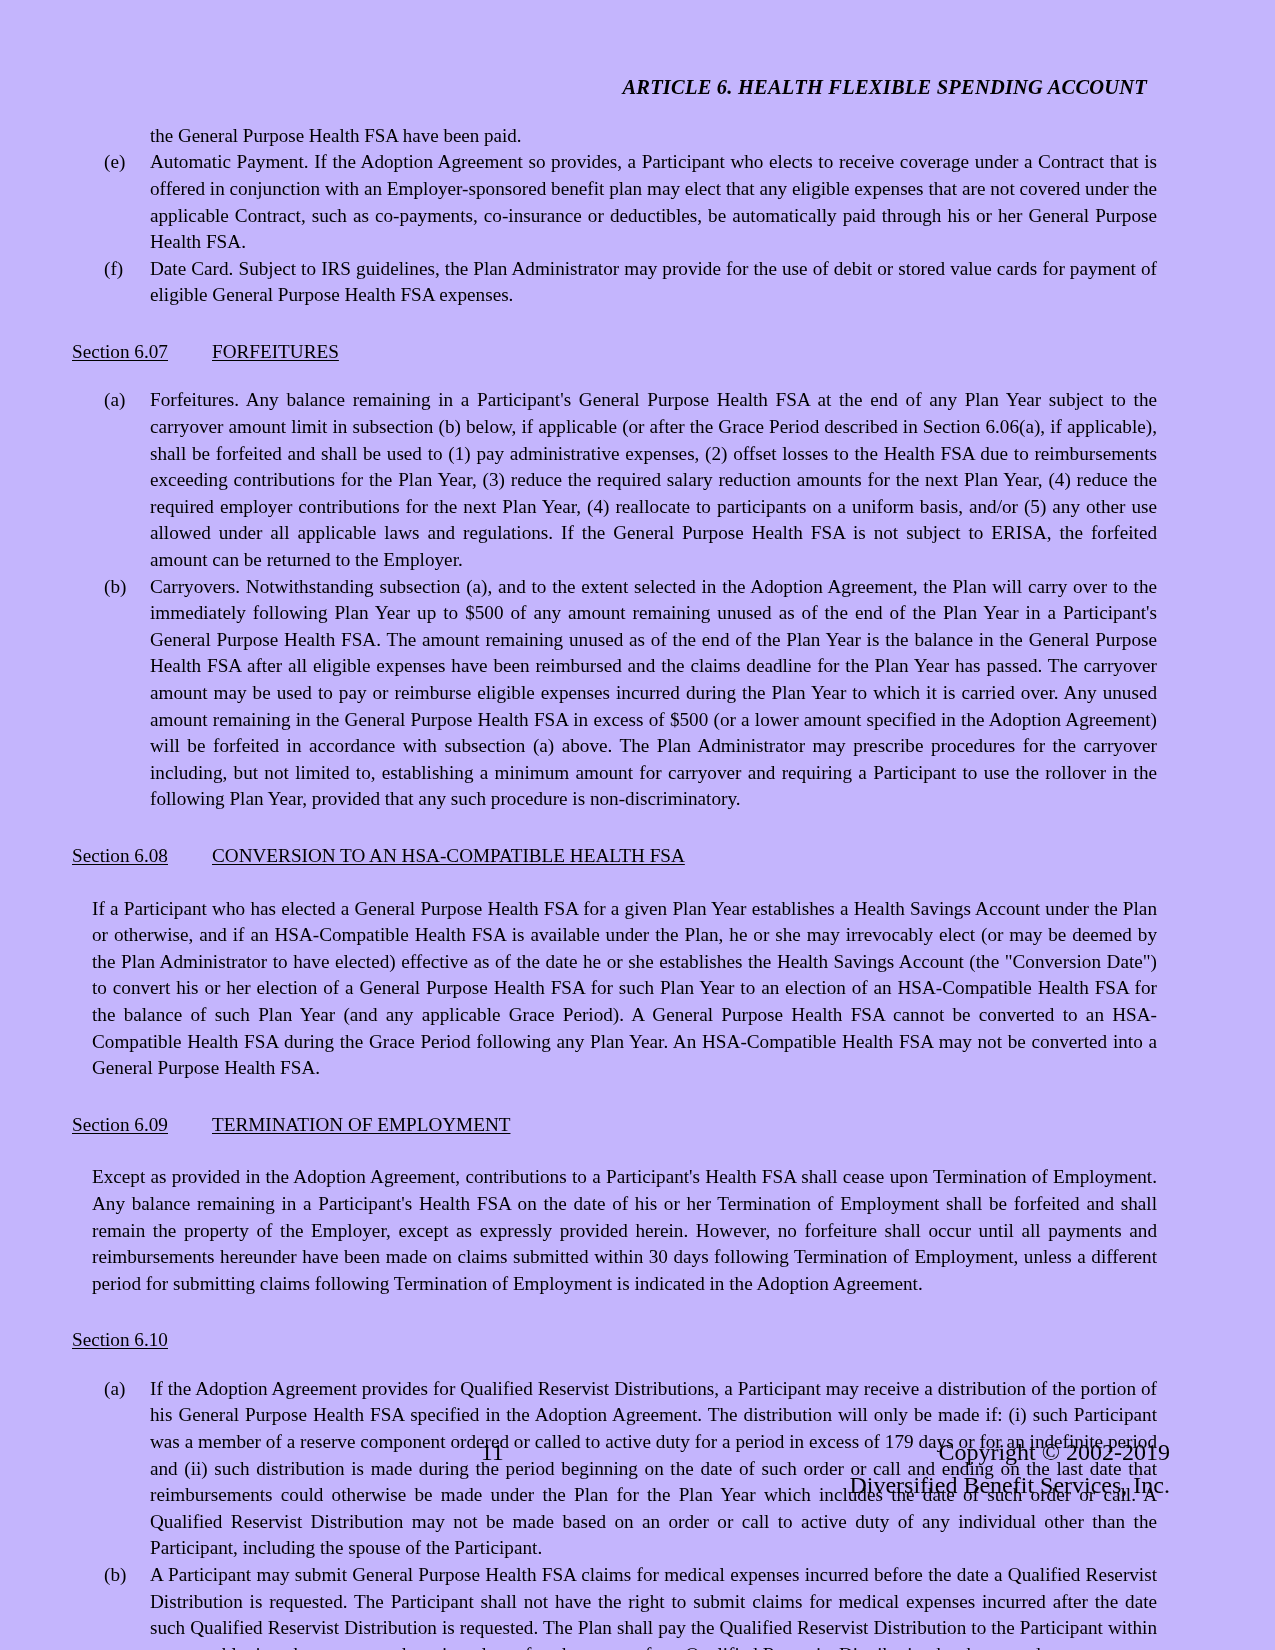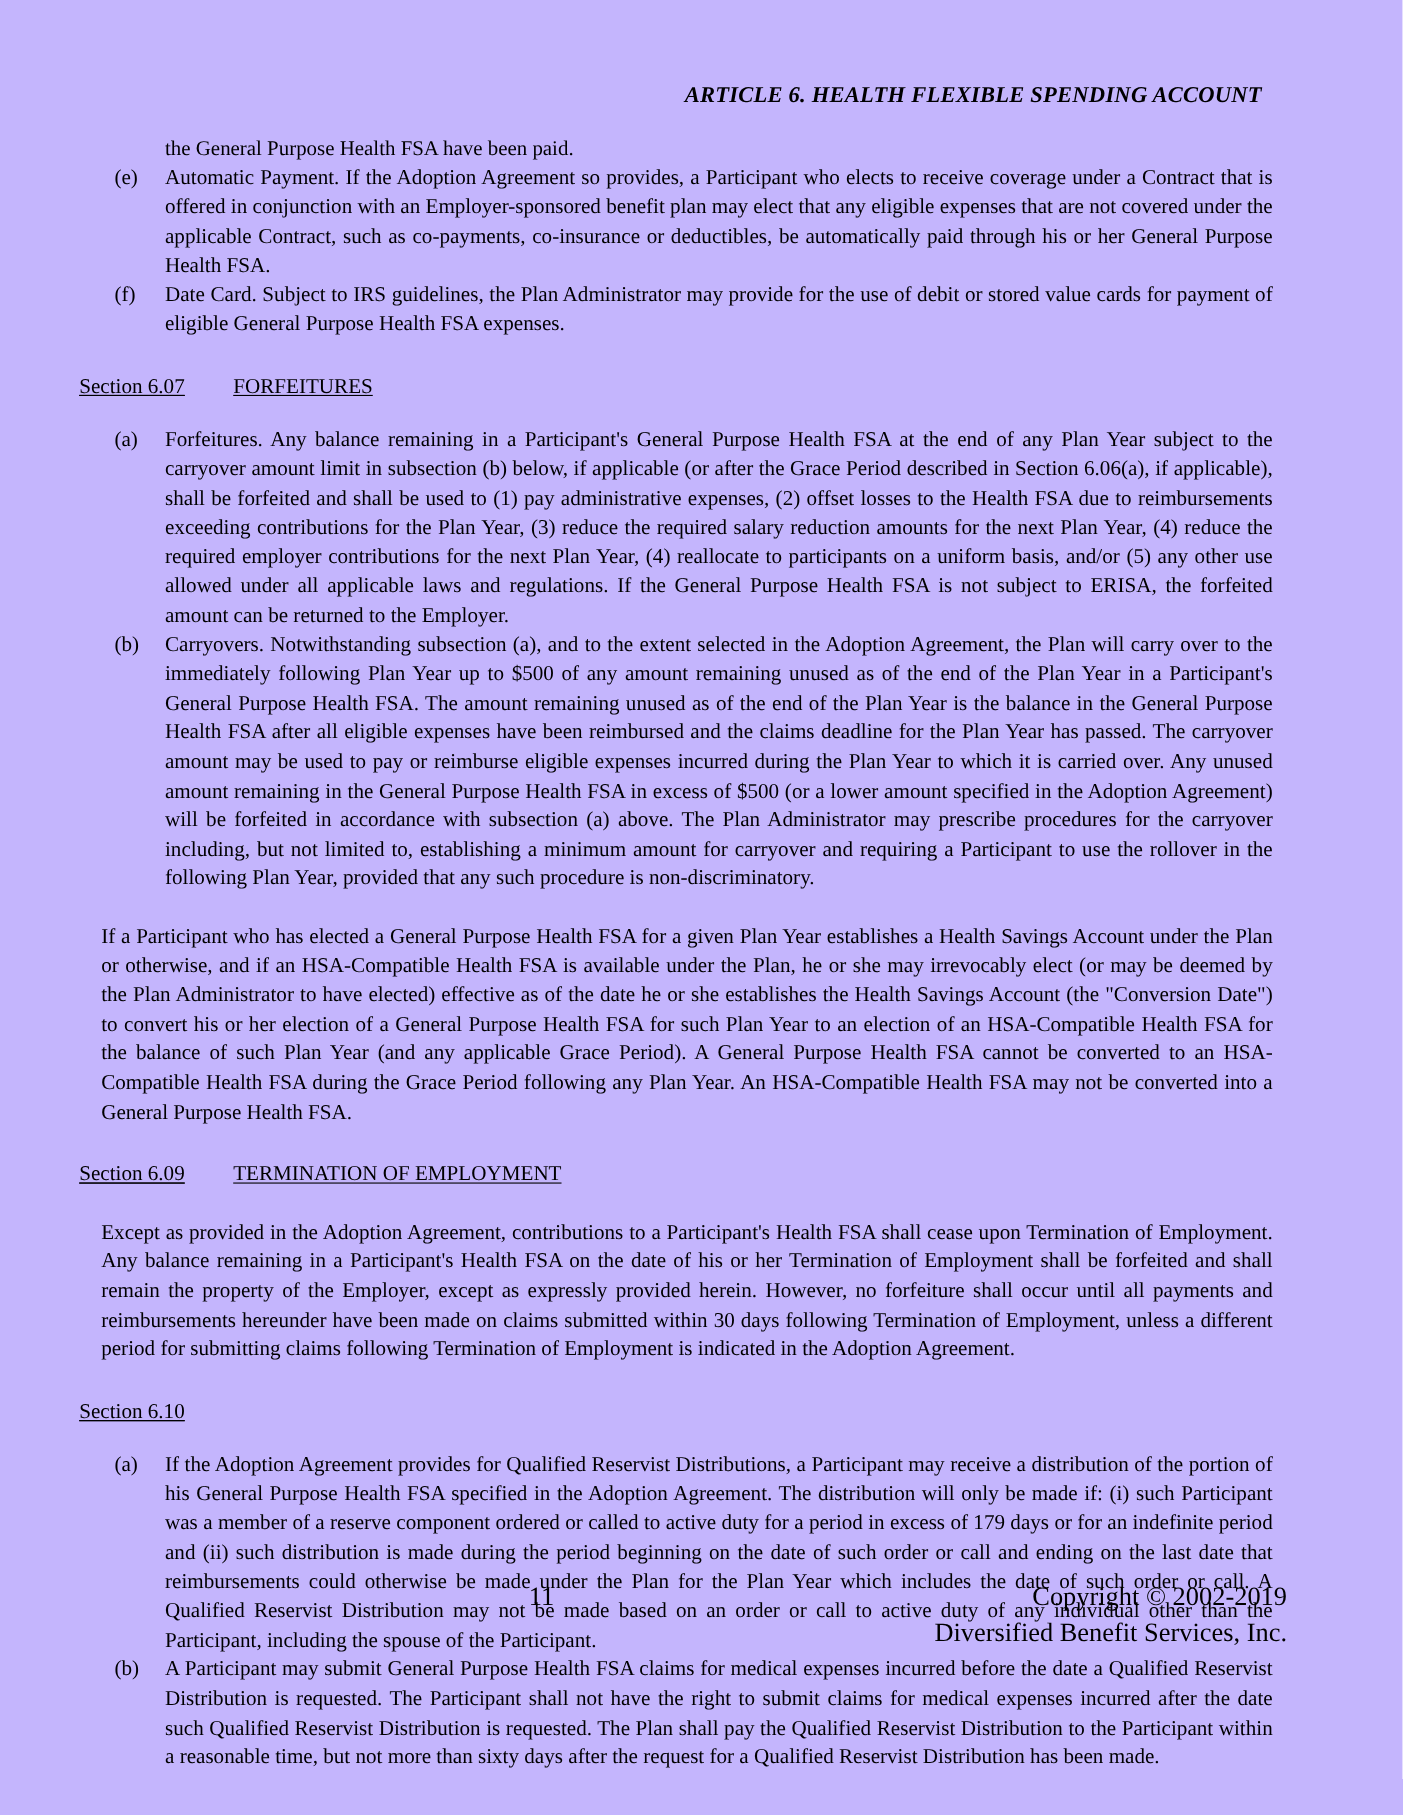--- a/index.html
+++ b/index.html
@@ -135,20 +135,24 @@
       <div class="lettered">
         <span class="marker">(a)</span>
         <span class="content"><span class="lead">Forfeitures.</span><span> Any balance remaining in a Participant's General Purpose Health FSA at the end of any Plan Year subject to the carryover amount limit in subsection (b) below, if applicable (or after the Grace Period described in Section 6.06(a), if applicable), shall be forfeited and shall be used to (1) pay administrative expenses, (2) offset losses to the Health FSA due to reimbursements exceeding contributions for the Plan Year, (3) reduce the required salary reduction amounts for the next Plan Year, (4) reduce the required employer contributions for the next Plan Year, (4) reallocate to participants on a uniform basis, and/or (5) any other use allowed under all applicable laws and regulations.  If the General Purpose Health FSA is not subject to ERISA, the forfeited amount can be returned to the Employer.</span></span>
       </div>
       <div class="lettered">
         <span class="marker">(b)</span>
         <span class="content"><span class="lead">Carryovers.</span><span>  Notwithstanding subsection (a), and to the extent selected in the Adoption Agreement, the Plan will carry over to the immediately following Plan Year up to $500 of any amount remaining unused as of the end of the Plan Year in a Participant's General Purpose Health FSA. The amount remaining unused as of the end of the Plan Year is the balance in the General Purpose Health FSA after all eligible expenses have been reimbursed and the claims deadline for the Plan Year has passed. The carryover amount may be used to pay or reimburse eligible expenses incurred during the Plan Year to which it is carried over. Any unused amount remaining in the General Purpose Health FSA in excess of $500 (or a lower amount specified in the Adoption Agreement) will be forfeited in accordance with subsection (a) above. The Plan Administrator may prescribe procedures for the carryover including, but not limited to, establishing a minimum amount for carryover and requiring a Participant to use the rollover in the following Plan Year, provided that any such procedure is non-discriminatory.</span></span>
       </div>
     </div>
 
+    <div class="section-head">
+      <span class="sec-num"><span>Section 6.08</span></span>
+      <span class="sec-title">CONVERSION TO AN HSA-COMPATIBLE HEALTH FSA</span>
+    </div>
     <div class="block-para">If a Participant who has elected a General Purpose Health FSA for a given Plan Year establishes a Health Savings Account under the Plan or otherwise, and if an HSA-Compatible Health FSA is available under the Plan, he or she may irrevocably elect (or may be deemed by the Plan Administrator to have elected) effective as of the date he or she establishes the Health Savings Account (the "Conversion Date") to convert his or her election of a General Purpose Health FSA for such Plan Year to an election of an HSA-Compatible Health FSA for the balance of such Plan Year (and any applicable Grace Period). A General Purpose Health FSA cannot be converted to an HSA-Compatible Health FSA during the Grace Period following any Plan Year. An HSA-Compatible Health FSA may not be converted into a General Purpose Health FSA.</div>
 
     <div class="section-head">
       <span class="sec-num"><span>Section 6.09</span></span>
       <span class="sec-title">TERMINATION OF EMPLOYMENT</span>
     </div>
     <div class="block-para">Except as provided in the Adoption Agreement, contributions to a Participant's Health FSA shall cease upon Termination of Employment. Any balance remaining in a Participant's Health FSA on the date of his or her Termination of Employment shall be forfeited and shall remain the property of the Employer, except as expressly provided herein. However, no forfeiture shall occur until all payments and reimbursements hereunder have been made on claims submitted within 30 days following Termination of Employment, unless a different period for submitting claims following Termination of Employment is indicated in the Adoption Agreement.</div>
 
     <div class="section-head">
       <span class="sec-num"><span>Section 6.10</span></span>

